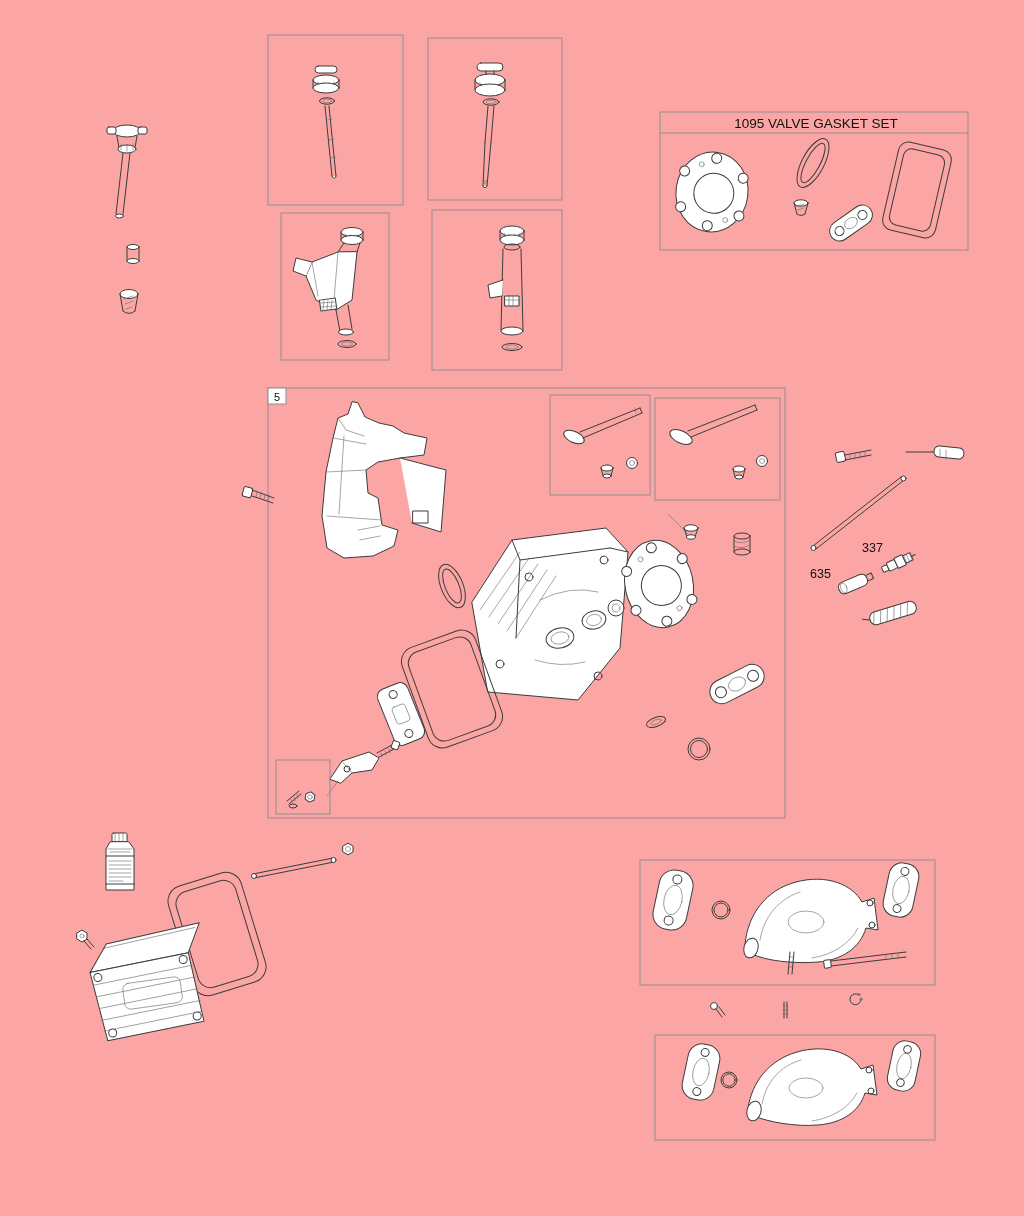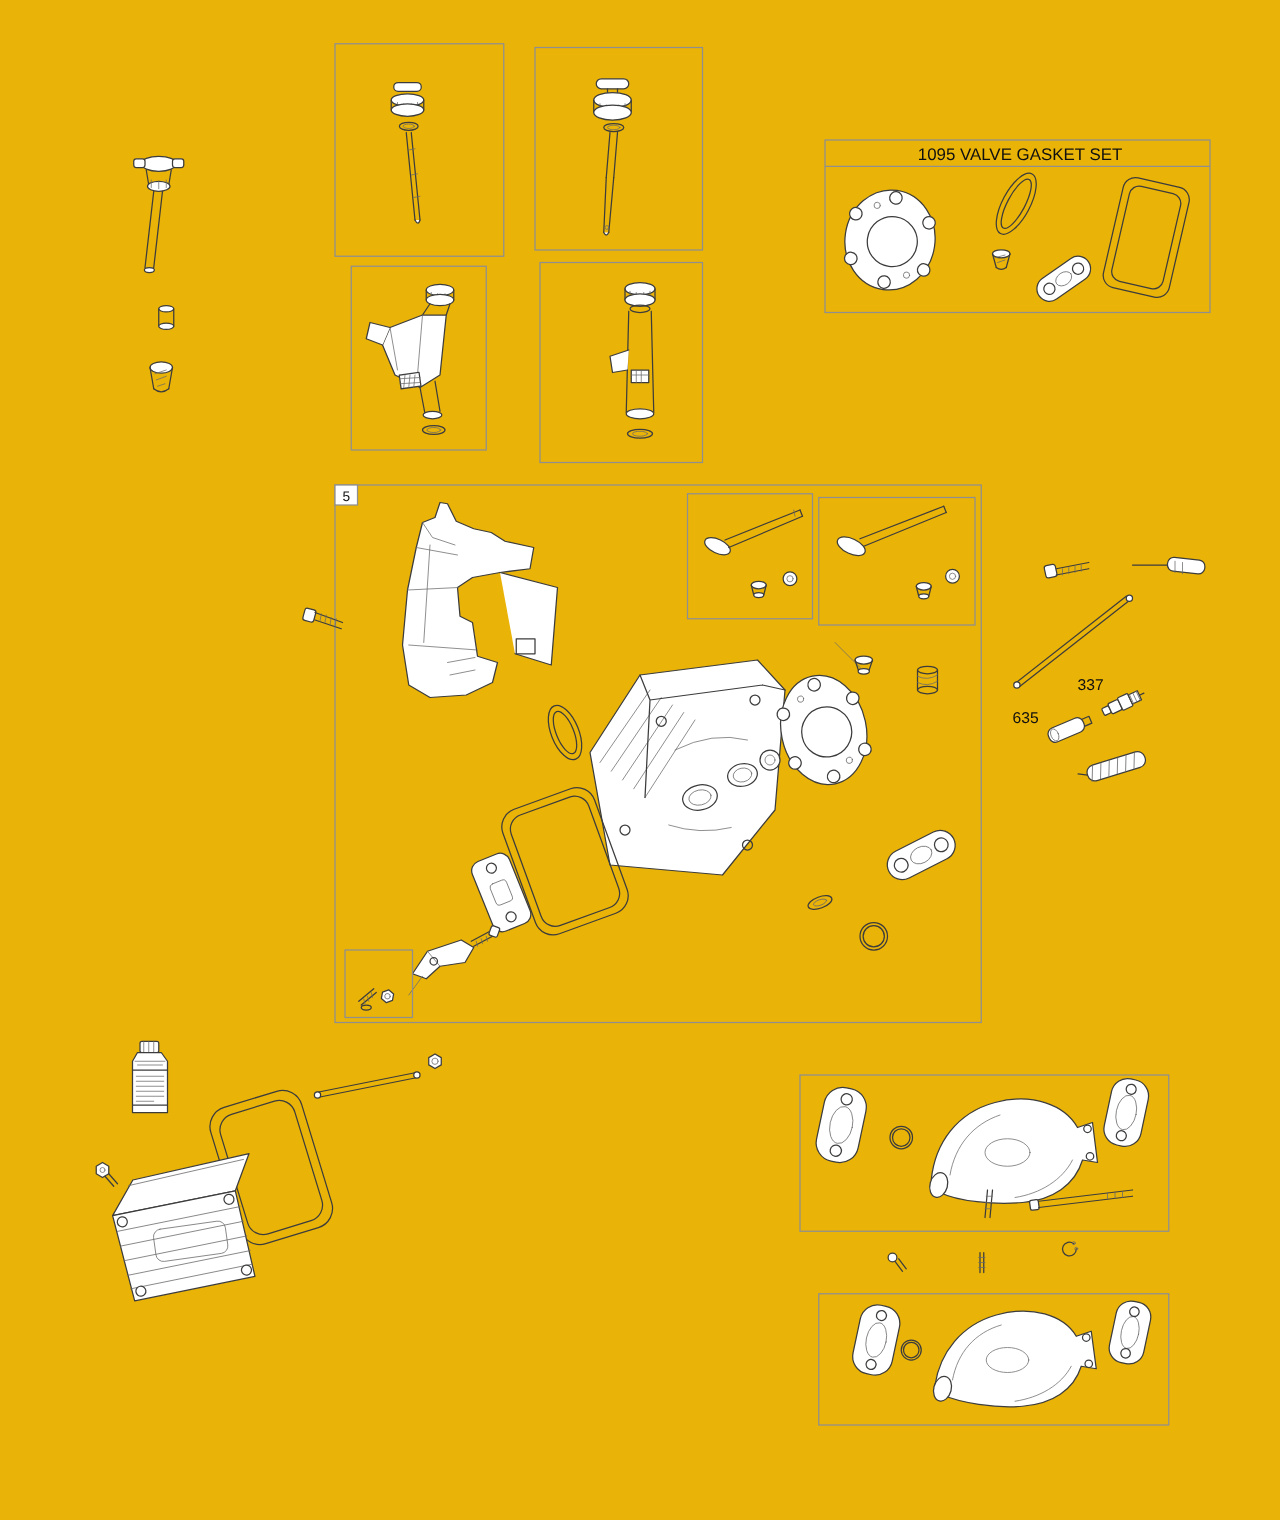--- a/index.html
+++ b/index.html
@@ -1,16 +1,16 @@
 <!DOCTYPE html>
 <html><head>
 <meta charset="utf-8">
 <style>
   html,body{margin:0;padding:0;background:#ffffff;}
-  .stage{width:1024px;height:1216px;position:relative;background:#eab308;overflow:hidden;}
+  .stage{width:1024px;height:1216px;position:relative;background:#fca5a5;overflow:hidden;}
   svg{display:block;}
   svg text{font-family:"Liberation Sans","DejaVu Sans",sans-serif;}
   .ln{fill:none;stroke:#3c3c3c;stroke-width:1;stroke-linecap:round;stroke-linejoin:round;}
   .lnf{fill:#ffffff;stroke:#3c3c3c;stroke-width:1;stroke-linecap:round;stroke-linejoin:round;}
   .thin{fill:none;stroke:#6a6a6a;stroke-width:0.6;stroke-linecap:round;stroke-linejoin:round;}
   .box{fill:none;stroke:#8f8f8f;stroke-width:1;}
   .boxf{fill:#ffffff;stroke:#8f8f8f;stroke-width:1;}
   .lbl{fill:#101010;}
 </style>
 </head>

